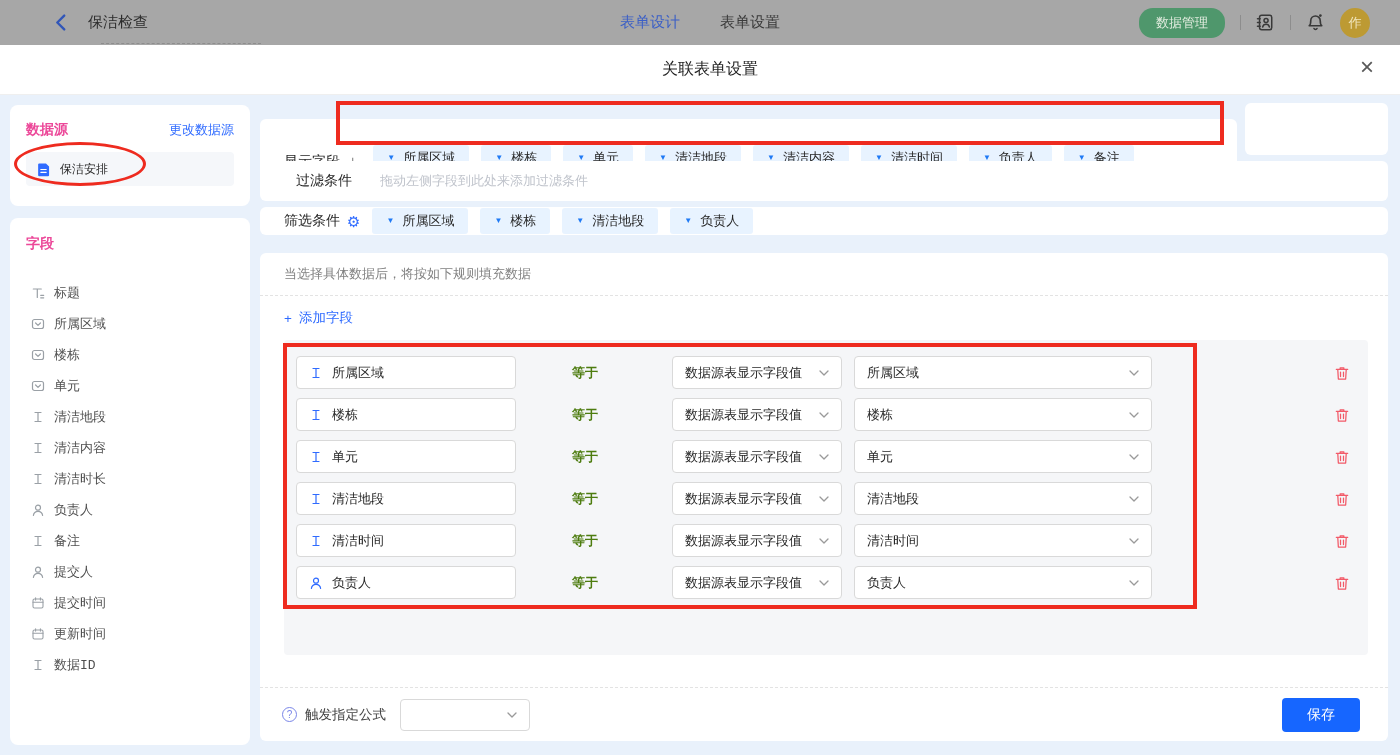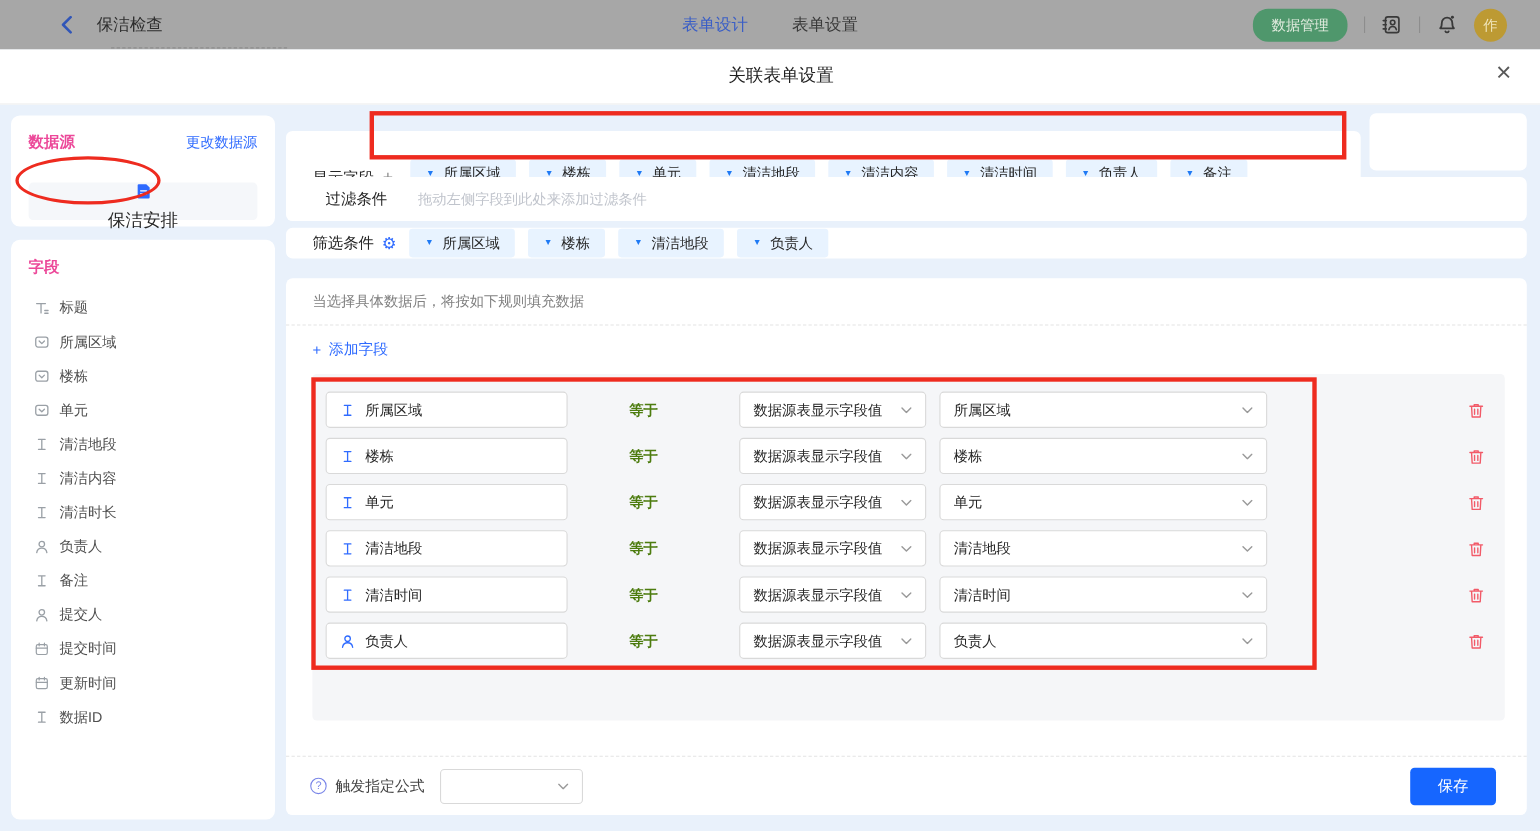--- a/index.html
+++ b/index.html
@@ -35,24 +35,24 @@
   .modal-title { font-size:16px; color:#1f1f1f; font-weight:500;margin-left:20px; }
   .modal-close { position:absolute; right:26px; top:8px; font-size:24px; color:#595959;
     cursor:pointer; font-weight:300; }
 
   
   .card { background:#fff; border-radius:8px; position:absolute; }
   .sb1 { left:10px; top:105px; width:240px; height:101px; padding:16px; }
   .sb1-head { display:flex; justify-content:space-between; align-items:center; }
   .sb-title { font-size:14px; font-weight:bold; color:#ec4899; }
   .link { font-size:13px; color:#2f6bff; cursor:pointer; }
-  .ds-item { margin-top:27px; background:#f5f7fa; border-radius:4px; height:34px;
-    display:flex; align-items:center; gap:9px; padding:0 10px; font-size:16px; cursor:pointer;flex-direction:column; }
+  .ds-item { margin-top:13px; background:#f5f7fa; border-radius:4px; height:34px;
+    display:flex; align-items:center; gap:9px; padding:0 10px; font-size:12px; cursor:pointer; }
   .sb2 { left:10px; top:218px; width:240px; height:527px; padding:16px; }
-  .field-list { list-style:none; margin-top:12px; }
+  .field-list { list-style:none; margin-top:24px;font-family:Liberation Mono, monospace; }
   .field-list li { height:31px; display:flex; align-items:center; gap:9px; padding-left:5px;
     font-size:13px; color:#4f4f4f; cursor:pointer; }
   .fi { color:#9aa0a6; flex:0 0 auto; }
 
   
   .card-display { left:260px; top:119px; width:977px; height:52px; border-radius:6px;
     display:flex; align-items:flex-end; padding-left:24px; }
   .card-extra { left:1245px; top:103px; width:143px; height:52px; border-radius:6px; }
   .row-label { font-size:14px; color:#262626; }
   .plus-add { color:#8c8c8c; font-size:16px; margin:0 16px 0 8px; cursor:pointer; }

